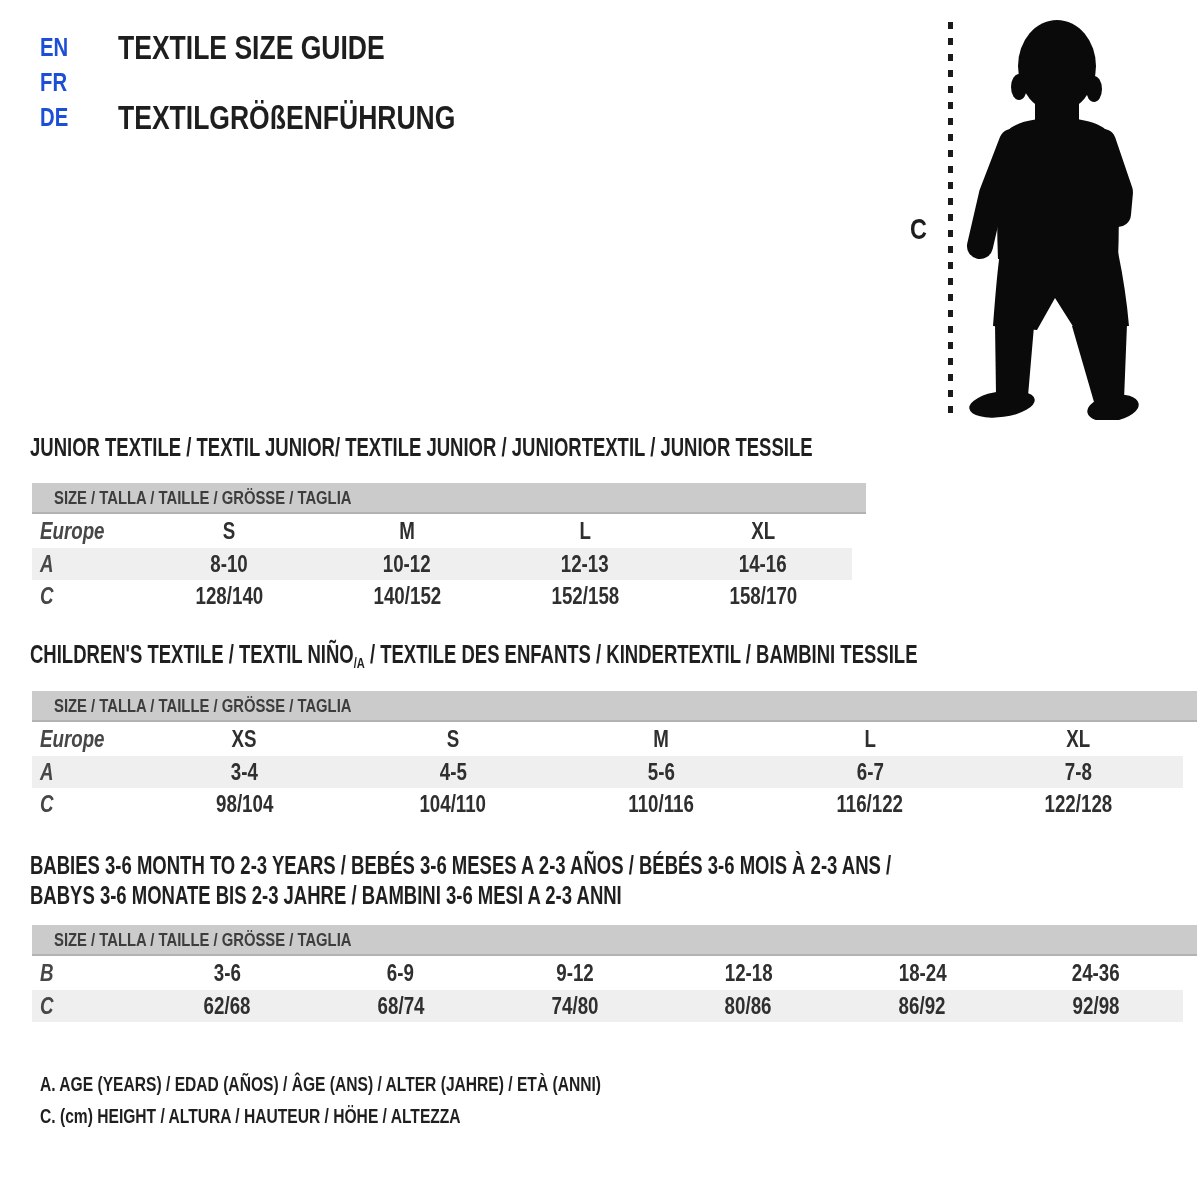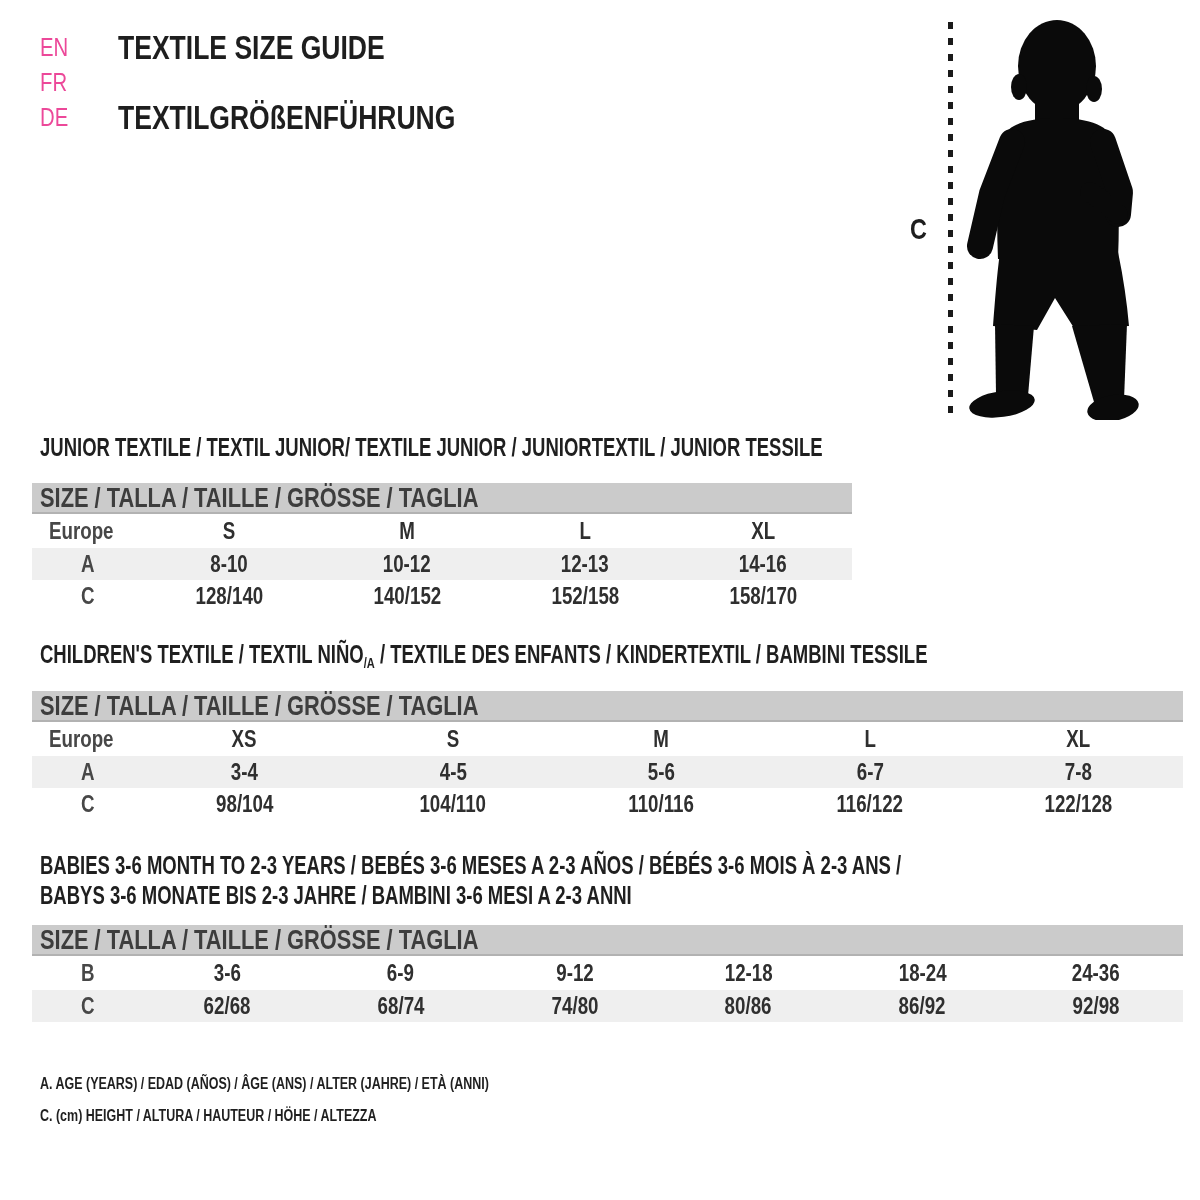--- a/index.html
+++ b/index.html
@@ -7,49 +7,49 @@
   .page { position:relative; width:1200px; height:1200px; background:#ffffff; overflow:hidden; }
 
   
   .cx  { display:inline-block; white-space:nowrap; transform:scaleX(.78); transform-origin:0 50%; }
   .cxt { display:inline-block; white-space:nowrap; transform:scaleX(.74); transform-origin:0 50%; }
   .cxc { display:inline-block; white-space:nowrap; transform:scaleX(.78); transform-origin:50% 50%; }
 
   
   .langs { position:absolute; left:40px; top:30px; }
   .lang-row { display:flex; height:35px; align-items:center; }
-  .lang-code  { width:78px; font-size:26px; font-weight:normal; color:#ec4899; }
+  .lang-code  { width:78px; font-size:26px; font-weight:bold; color:#1d4ed8; }
   .lang-title { font-size:34px; font-weight:bold; color:#1e1e1e; }
 
   
   .figure-svg { position:absolute; left:940px; top:14px; }
   .c-label { position:absolute; left:910px; top:212px; font-size:30px; font-weight:bold; color:#1e1e1e; }
 
   
-  .sec-title { position:absolute; left:40px; font-size:25px; font-weight:bold; color:#1f1f1f; line-height:26px; }
+  .sec-title { position:absolute; left:30px; font-size:25px; font-weight:bold; color:#1f1f1f; line-height:26px; }
   .sub { font-size:15px; vertical-align:-5px; }
   .babies-title { line-height:30px; }
 
   
   .sizebar { position:absolute; height:29px; background:#cbcbcb; border-bottom:2px solid #b2b2b2;
-             line-height:29px; padding-left:8px; box-sizing:content-box;
-             font-size:28px; font-weight:bold; color:#3d3d3d; }
+             line-height:29px; padding-left:22px; box-sizing:content-box;
+             font-size:19px; font-weight:bold; color:#3d3d3d; }
 
   
   .sizetable { position:absolute; border-collapse:collapse; table-layout:fixed; }
   .sizetable td { padding:0; height:32px; vertical-align:middle; text-align:center;
                   font-size:24px; font-weight:bold; color:#2f2f2f; }
   .sizetable tr.first td { height:34px; }
-  .sizetable td.lbl { text-align:center; padding-left:8px; color:#474747; }
+  .sizetable td.lbl { text-align:left; padding-left:8px; color:#474747;font-style:italic; }
   .sizetable tr.alt { background:#efefef; }
   col.lblcol { width:108px; }
 
   
   .legend { position:absolute; left:40px; top:1068px; line-height:32px; }
-  .legend div { font-size:16px; font-weight:bold; color:#1f1f1f; }
+  .legend div { font-size:20px; font-weight:bold; color:#1f1f1f; }
 </style>
 </head>
 <body>
 
 <div class="page">
 
   <div class="langs">
     <div class="lang-row">
       <span class="lang-code"><span class="cx">EN</span></span>
       <span class="lang-title"><span class="cx">TEXTILE SIZE GUIDE</span></span>

